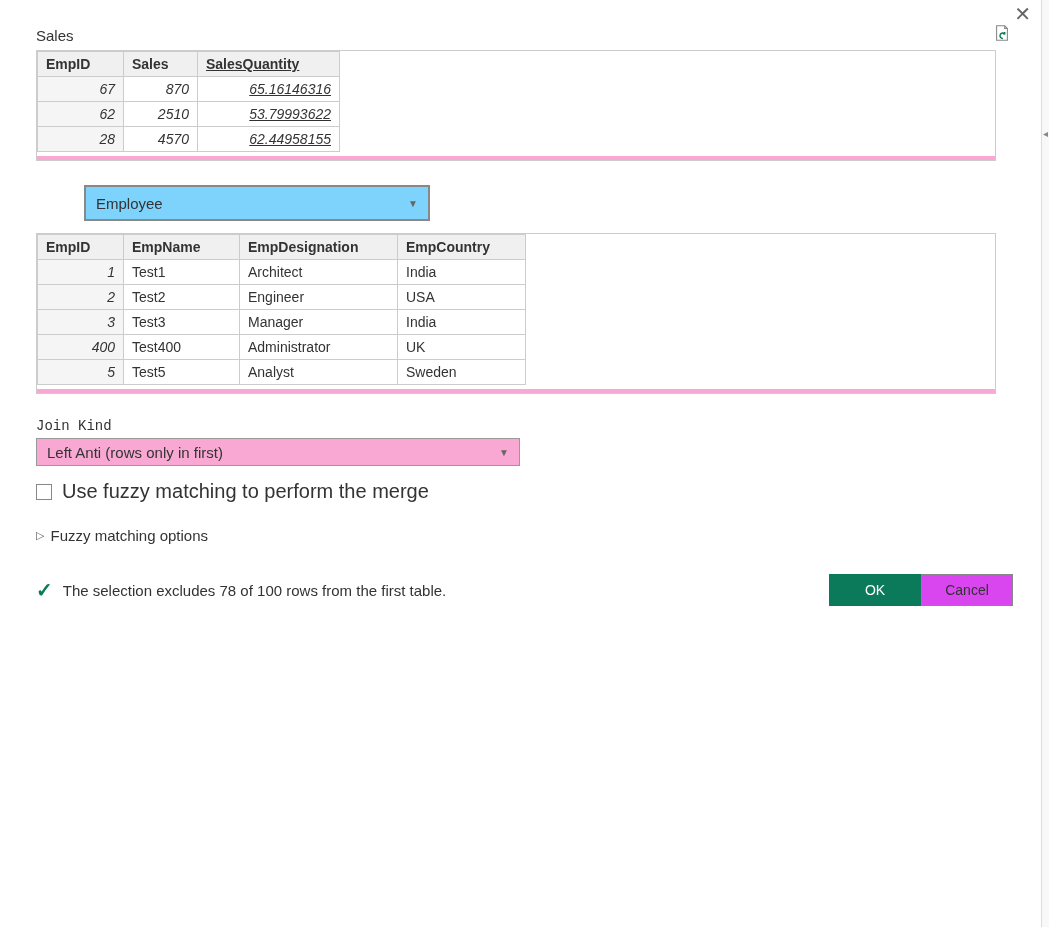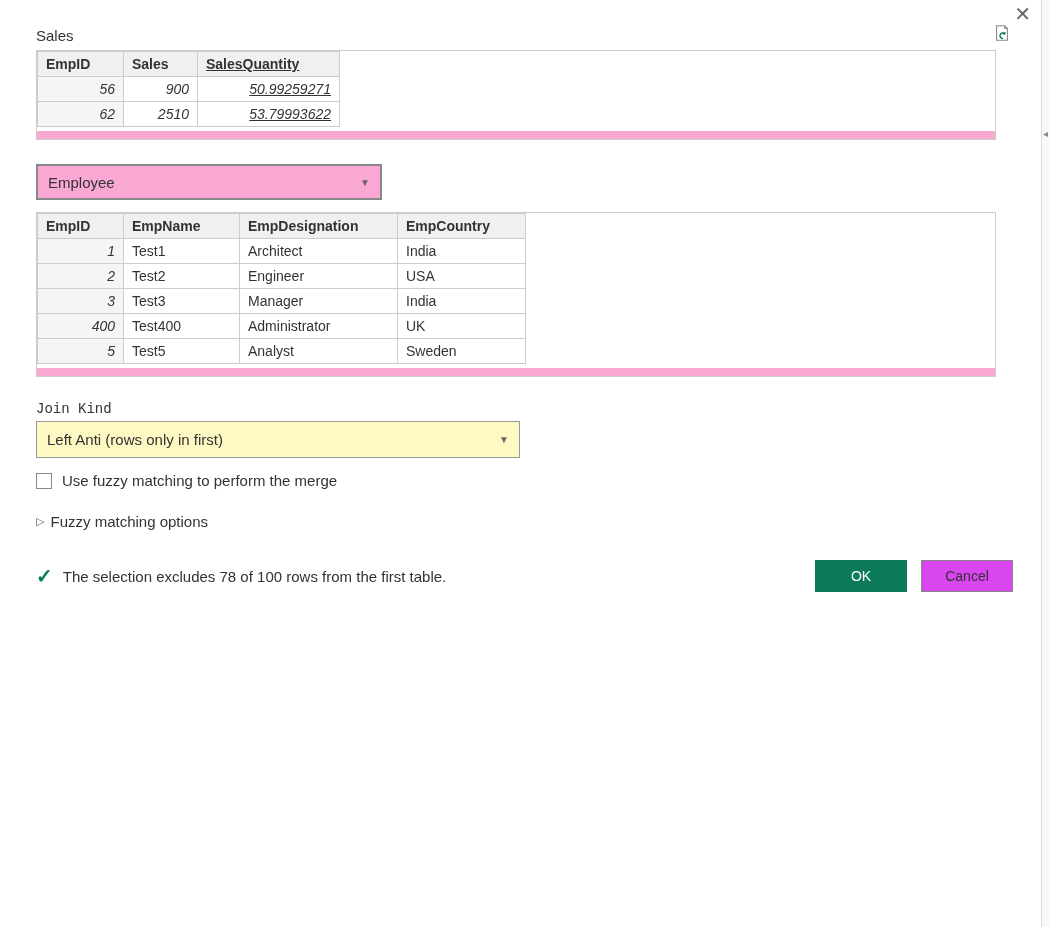--- a/index.html
+++ b/index.html
@@ -97,77 +97,78 @@
       border: 1px solid #ccc;
       padding: 0;
       margin-bottom: 24px;
       width: 960px;
       overflow: hidden;
     }
     .table-wrap .data-table {
       border: none;
     }
     .table-wrap-inner {
-      border-bottom: 8px solid #f9a8d4;
+      border-bottom: 4px solid #f9a8d4;
     }
     .dropdown {
       border: 1px solid #999;
-      background: #f9a8d4;
+      background: #7dd3fc;
       padding: 16px 10px;
       font-size: 15px;
       width: 346px;
       height: 30px;
       display: flex;
       justify-content: space-between;
       align-items: center;
       cursor: pointer;
       margin-bottom: 14px;
+      margin-left: 48px;
     }
     .dropdown.emp-drop {
       border: 2px solid #888;
       margin-bottom: 12px;
     }
     .dropdown-caret {
       font-size: 10px;
       color: #666;
     }
     .section-label {
       font-size: 14px;
       color: #333;
       margin-bottom: 4px;
       font-family: Liberation Mono, monospace;
     }
     .join-dropdown {
       border: 1px solid #999;
-      background: #fef9c3;
+      background: #f9a8d4;
       padding: 4px 10px;
       font-size: 15px;
       width: 484px;
-      height: 37px;
+      height: 28px;
       display: flex;
       justify-content: space-between;
       align-items: center;
       cursor: pointer;
       margin-bottom: 14px;
     }
     .checkbox-row {
       display: flex;
       align-items: center;
       gap: 10px;
       margin-bottom: 24px;
     }
     .checkbox {
       width: 16px;
       height: 16px;
       border: 1px solid #888;
       background: #fff;
       cursor: pointer;
     }
     .checkbox-label {
-      font-size: 15px;
+      font-size: 20px;
       color: #333;
     }
     .expander {
       display: flex;
       align-items: center;
       gap: 6px;
       font-size: 15px;
       color: #333;
       cursor: pointer;
       margin-bottom: 30px;
@@ -190,21 +191,20 @@
       color: #0b7a5a;
       font-size: 20px;
       font-weight: bold;
     }
     .status-text {
       font-size: 15px;
       color: #333;
     }
     .buttons {
       display: flex;
-      gap: 14px;
       border-radius: 11px;
     }
     .btn {
       width: 92px;
       height: 32px;
       font-size: 14px;
       border: 1px solid #888;
       background: #d946ef;
       cursor: pointer;
       display: flex;
@@ -257,28 +257,33 @@
     <table class="data-table sales-table">
       <thead>
         <tr>
           <th>EmpID</th>
           <th>Sales</th>
           <th>SalesQuantity</th>
         </tr>
       </thead>
       <tbody id="sales-body">
             <tr>
-              <td>56</td>
-              <td>900</td>
-              <td>50.99259271</td>
+              <td>67</td>
+              <td>870</td>
+              <td>65.16146316</td>
             </tr>
             <tr>
               <td>62</td>
               <td>2510</td>
               <td>53.79993622</td>
+            </tr>
+            <tr>
+              <td>28</td>
+              <td>4570</td>
+              <td>62.44958155</td>
             </tr>
           </tbody>
     </table>
     </div>
   </div>
 
   <div class="dropdown emp-drop">
     <span>Employee</span>
     <span class="dropdown-caret">▼</span>
   </div>

